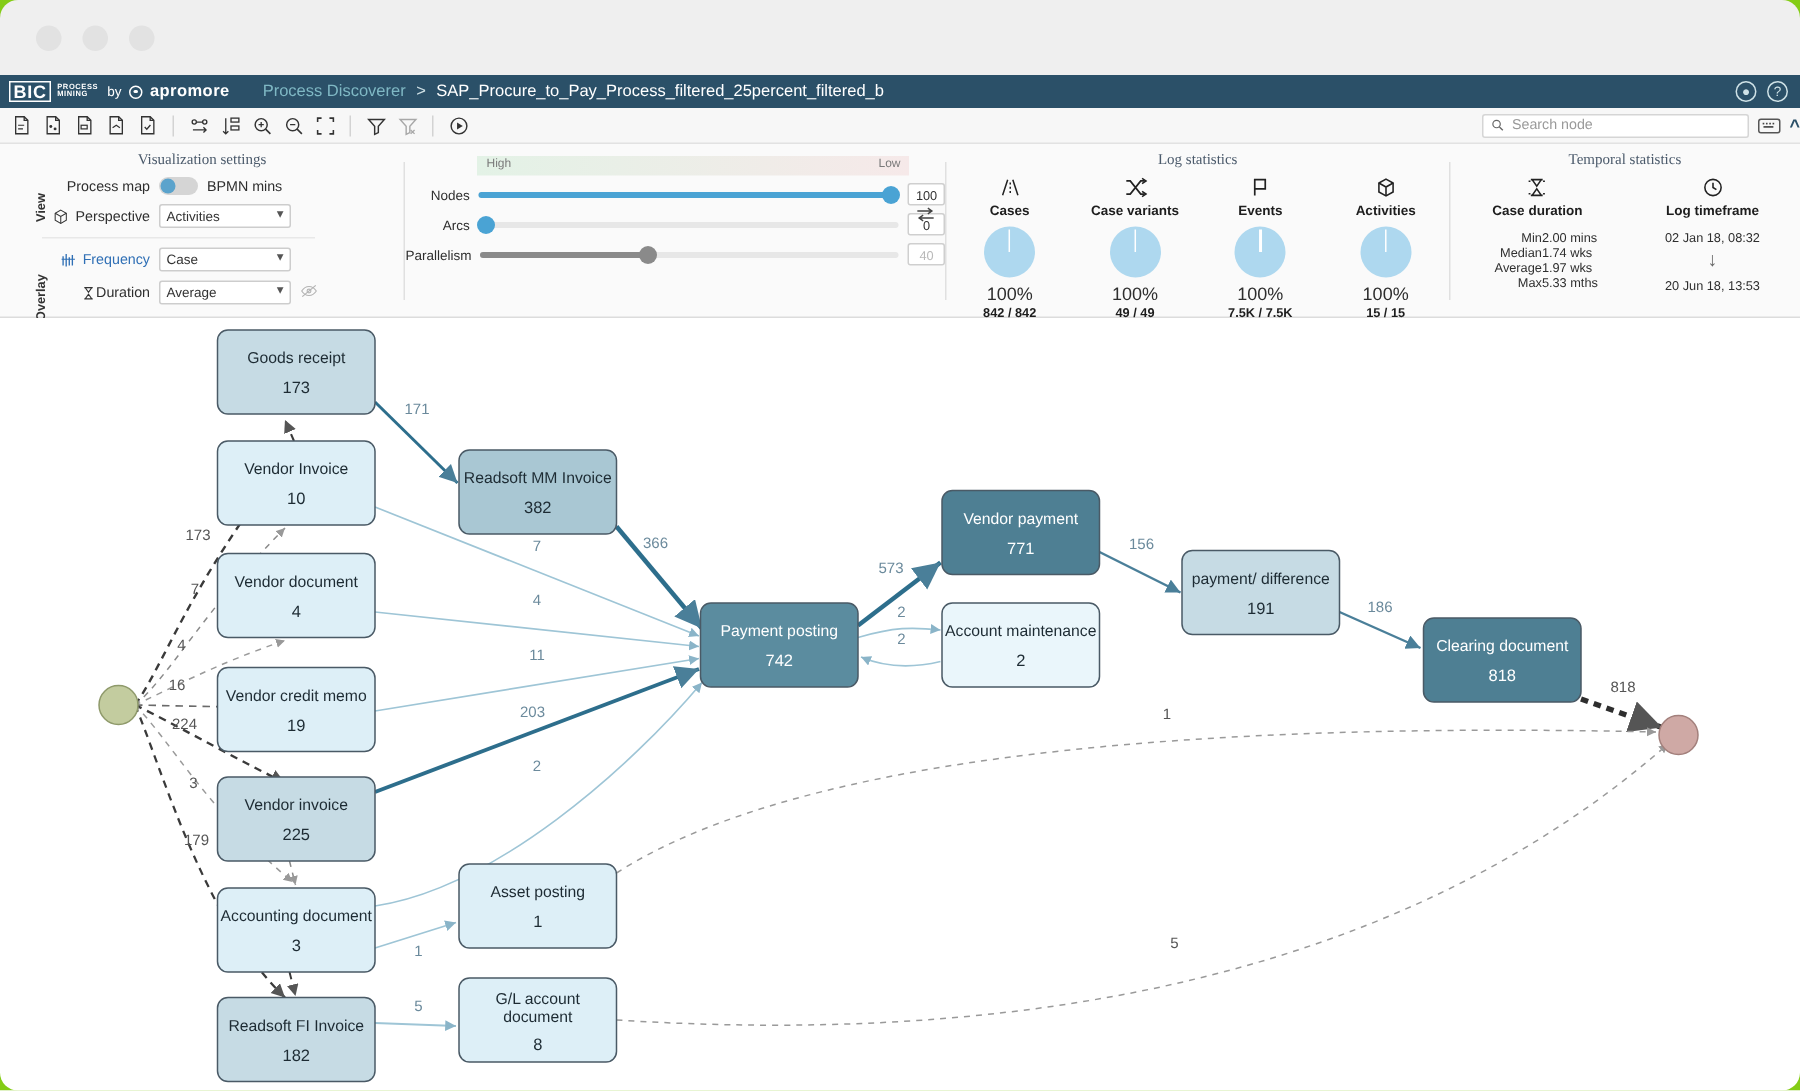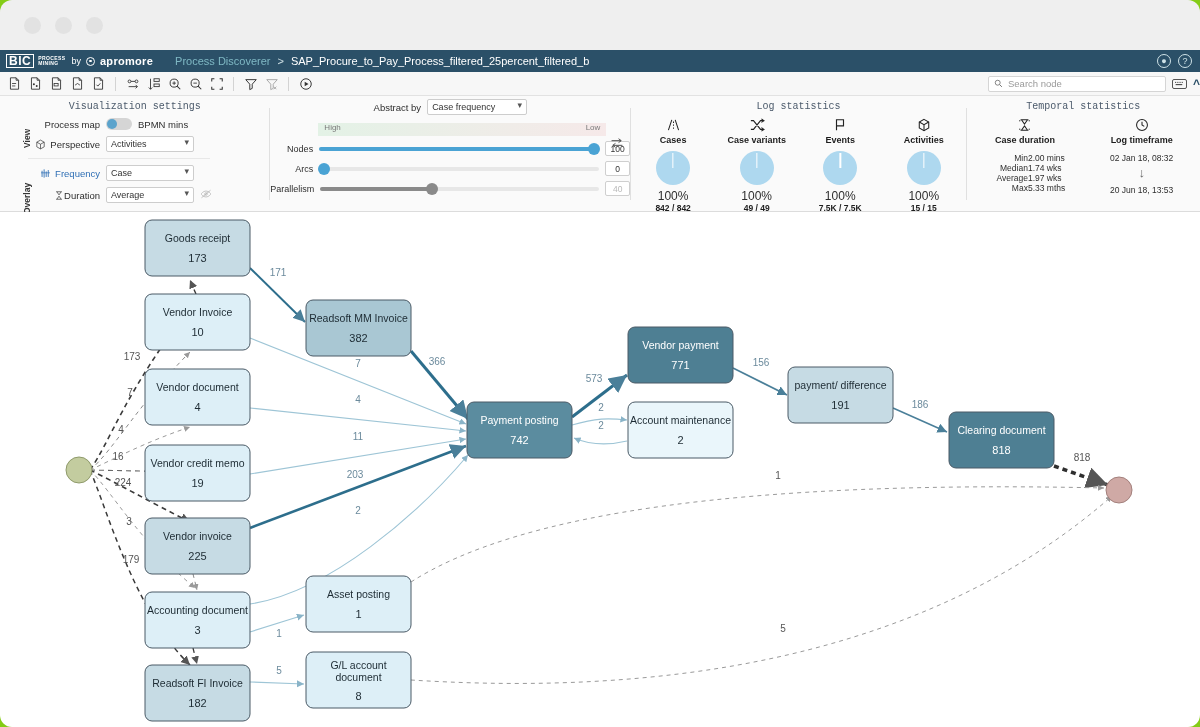--- a/index.html
+++ b/index.html
@@ -85,21 +85,21 @@
 
   
   .band {
     position: absolute; left: 0; top: 96px; width: 1200px; height: 116px;
     background: #fafafa; border-bottom: 1px solid #dcdcdc;
     display: flex;
   }
   .panel { position: relative; height: 100%; }
   .panel-title {
     text-align: center; font-size: 10px; color: #4b5a6b; padding-top: 5px;
-    font-family: Liberation Mono, monospace;
+    font-family: Liberation Serif, serif;
   }
   .vdiv { width: 1px; background: #e0e0e0; height: 92px; margin-top: 12px; }
 
   
   .p-vis { width: 270px; }
   .vrot {
     position: absolute; font-size: 8.5px; color: #333; font-weight: bold;
     transform: rotate(-90deg); transform-origin: left top; white-space: nowrap;
   }
   .vis-row { display: flex; align-items: center; gap: 6px; font-size: 9.5px; color: #2e2e2e; }
@@ -388,24 +388,20 @@
                 <path d="M2 13L14 3" stroke="#333" stroke-width="1.1"></path>
               </svg>
           </span>
         </div>
       </div>
     </div>
 
     <div class="vdiv"></div>
 
     <div class="panel p-abs">
-      <div class="abs-by">
-        <span>Abstract by</span>
-        <span class="sel" style="width:100px;">Case frequency</span>
-      </div>
 
       <div class="grad-bar">
         <span>High</span>
         <span>Low</span>
       </div>
       <span class="swap">
         <svg width="14" height="12" viewBox="0 0 18 14">
             <path d="M2 4h12M11 1.5L14.5 4 11 6.5" fill="none" stroke="#444" stroke-width="1.2"></path>
             <path d="M16 10H4M7 7.5L3.5 10 7 12.5" fill="none" stroke="#444" stroke-width="1.2"></path>
           </svg>

